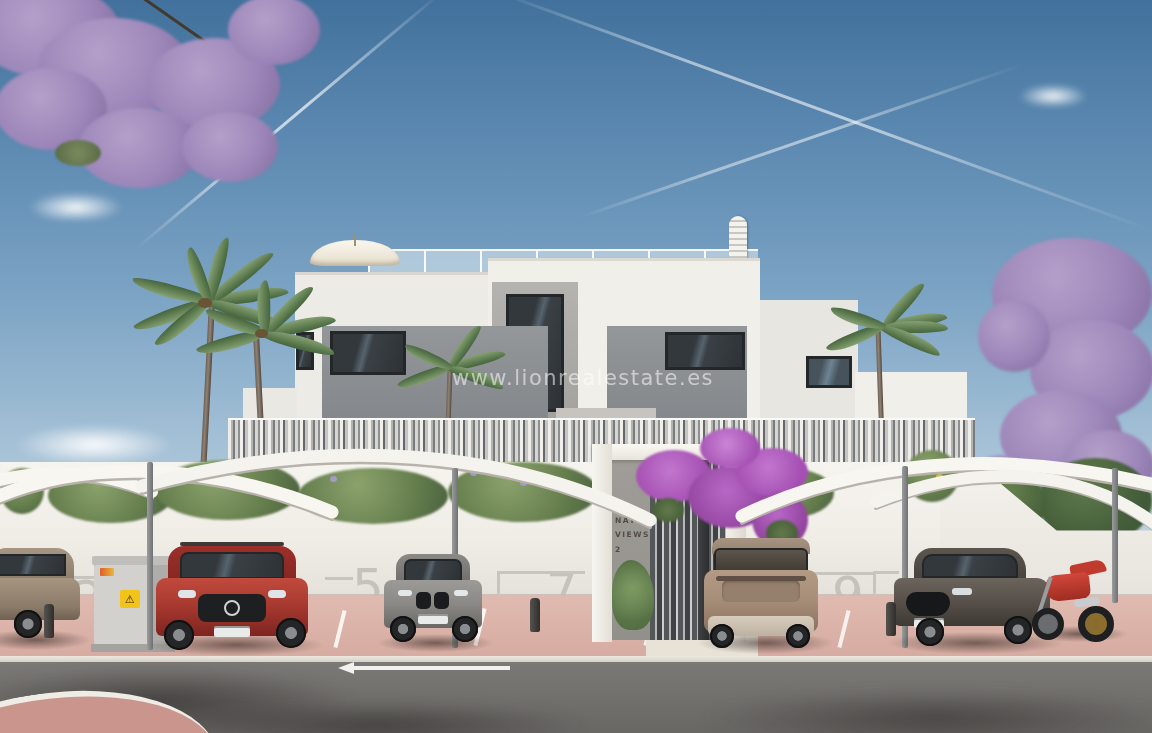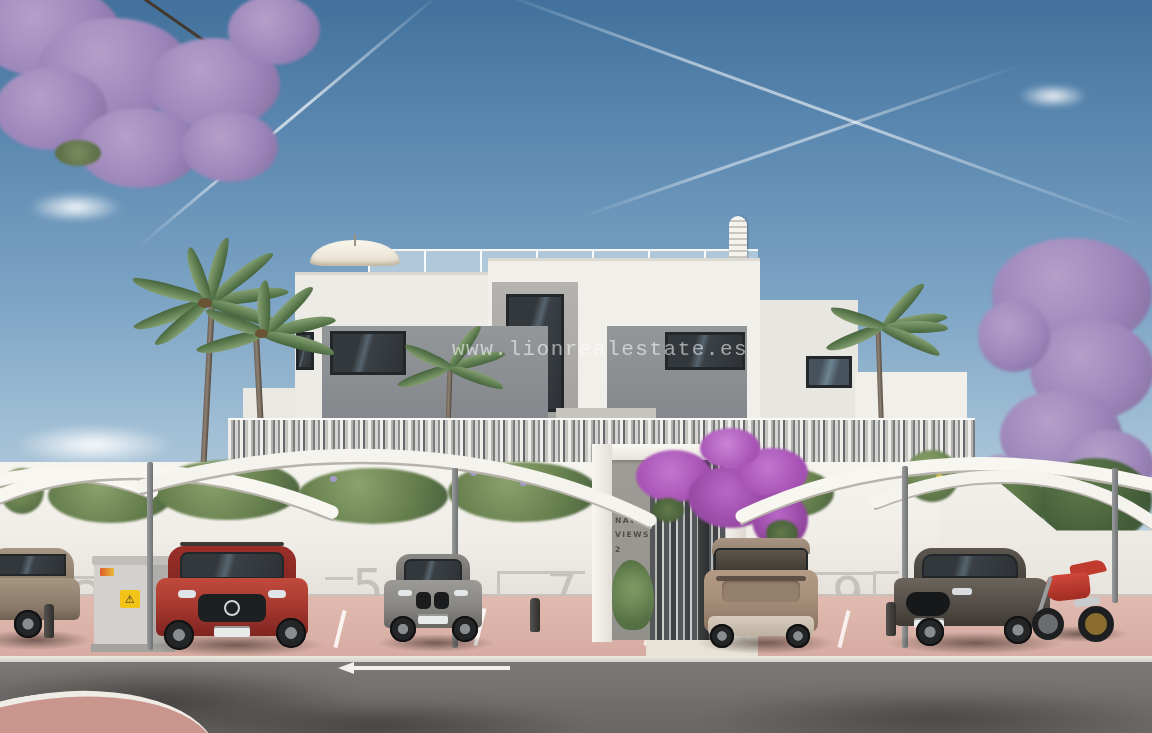--- a/index.html
+++ b/index.html
@@ -333,15 +333,15 @@
     <div class="abs" style="left:12px;top:20px;width:4px;height:44px;background:#9a9c9e;transform:rotate(18deg);"></div>
     <div class="abs" style="left:44px;top:42px;width:26px;height:8px;border-radius:4px;background:#c9ccce;transform:rotate(-8deg);"></div>
     <div class="abs" style="left:2px;top:52px;width:32px;height:32px;border-radius:50%;border:6px solid #1e1f21;box-sizing:border-box;background:#6a6c6e;"></div>
     <div class="abs" style="left:48px;top:50px;width:36px;height:36px;border-radius:50%;border:7px solid #1e1f21;box-sizing:border-box;background:#8a6d2e;"></div>
   </div>
 
   <div class="abs bollard" style="left:44px;top:604px;"></div>
   <div class="abs bollard" style="left:530px;top:598px;"></div>
   <div class="abs bollard" style="left:886px;top:602px;"></div>
 
-  <div class="abs watermark" style="left:452px;top:338px;font-family:Liberation Mono, monospace;">www.lionrealestate.es</div>
+  <div class="abs watermark" style="left:452px;top:366px;">www.lionrealestate.es</div>
 
 </div>
 
 </body></html>

